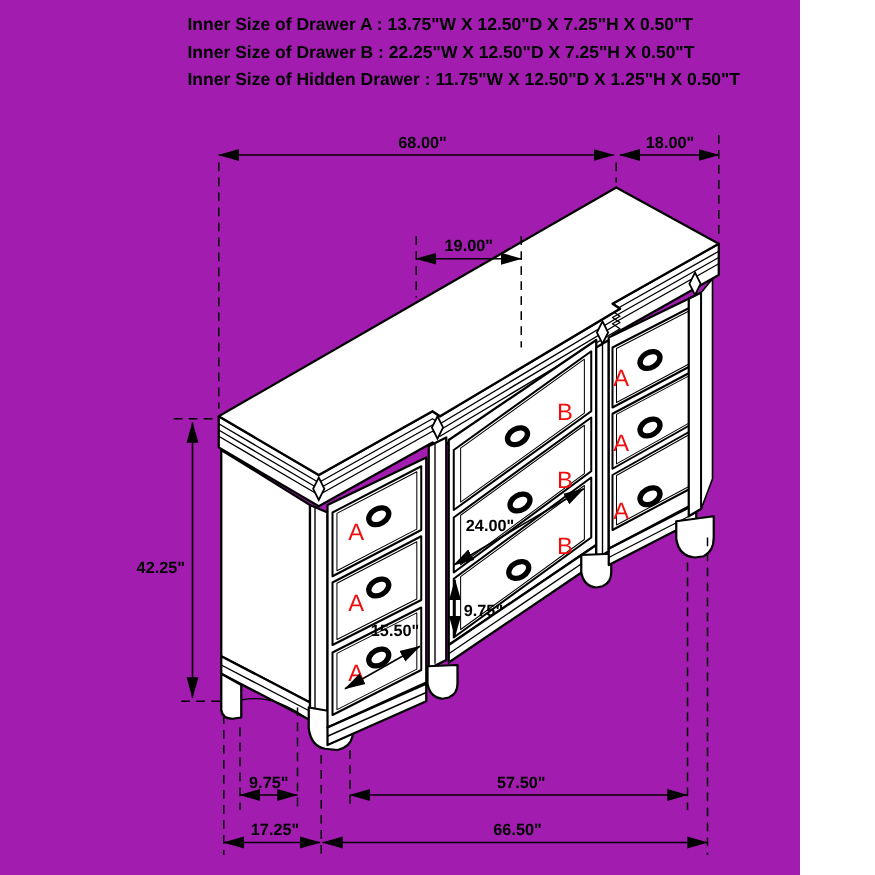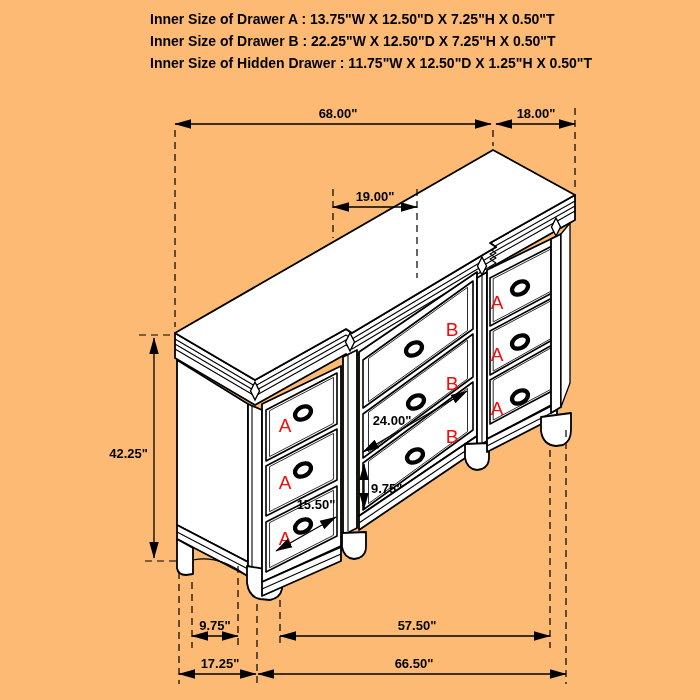--- a/index.html
+++ b/index.html
@@ -1,16 +1,16 @@
 <!DOCTYPE html>
 <html><head>
 <meta charset="utf-8">
 <style>
   html,body{margin:0;padding:0;background:#fff;}
-  .stage{position:relative;width:700px;height:700px;background:#fdba74;overflow:hidden;}
+  .stage{position:relative;width:640px;height:700px;background:#a21caf;overflow:hidden;}
   svg{display:block;}
   .hdr{font:700 14px "Liberation Sans",sans-serif;fill:#000;}
   .dim{font:700 13px "Liberation Sans",sans-serif;fill:#000;}
   .red{font:400 19px "Liberation Sans",sans-serif;fill:#f20d0d;}
   .mid{text-anchor:middle;}
   .end{text-anchor:end;}
   .lnthin{stroke:#000;stroke-width:1.1;fill:none;stroke-linejoin:round;}
   .face{fill:#fff;stroke:#000;stroke-width:1.8;stroke-linejoin:round;}
   .facethin{fill:#fff;stroke:#000;stroke-width:1.3;stroke-linejoin:round;}
   .drw{fill:#fff;stroke:#000;stroke-width:1.6;stroke-linejoin:round;}

